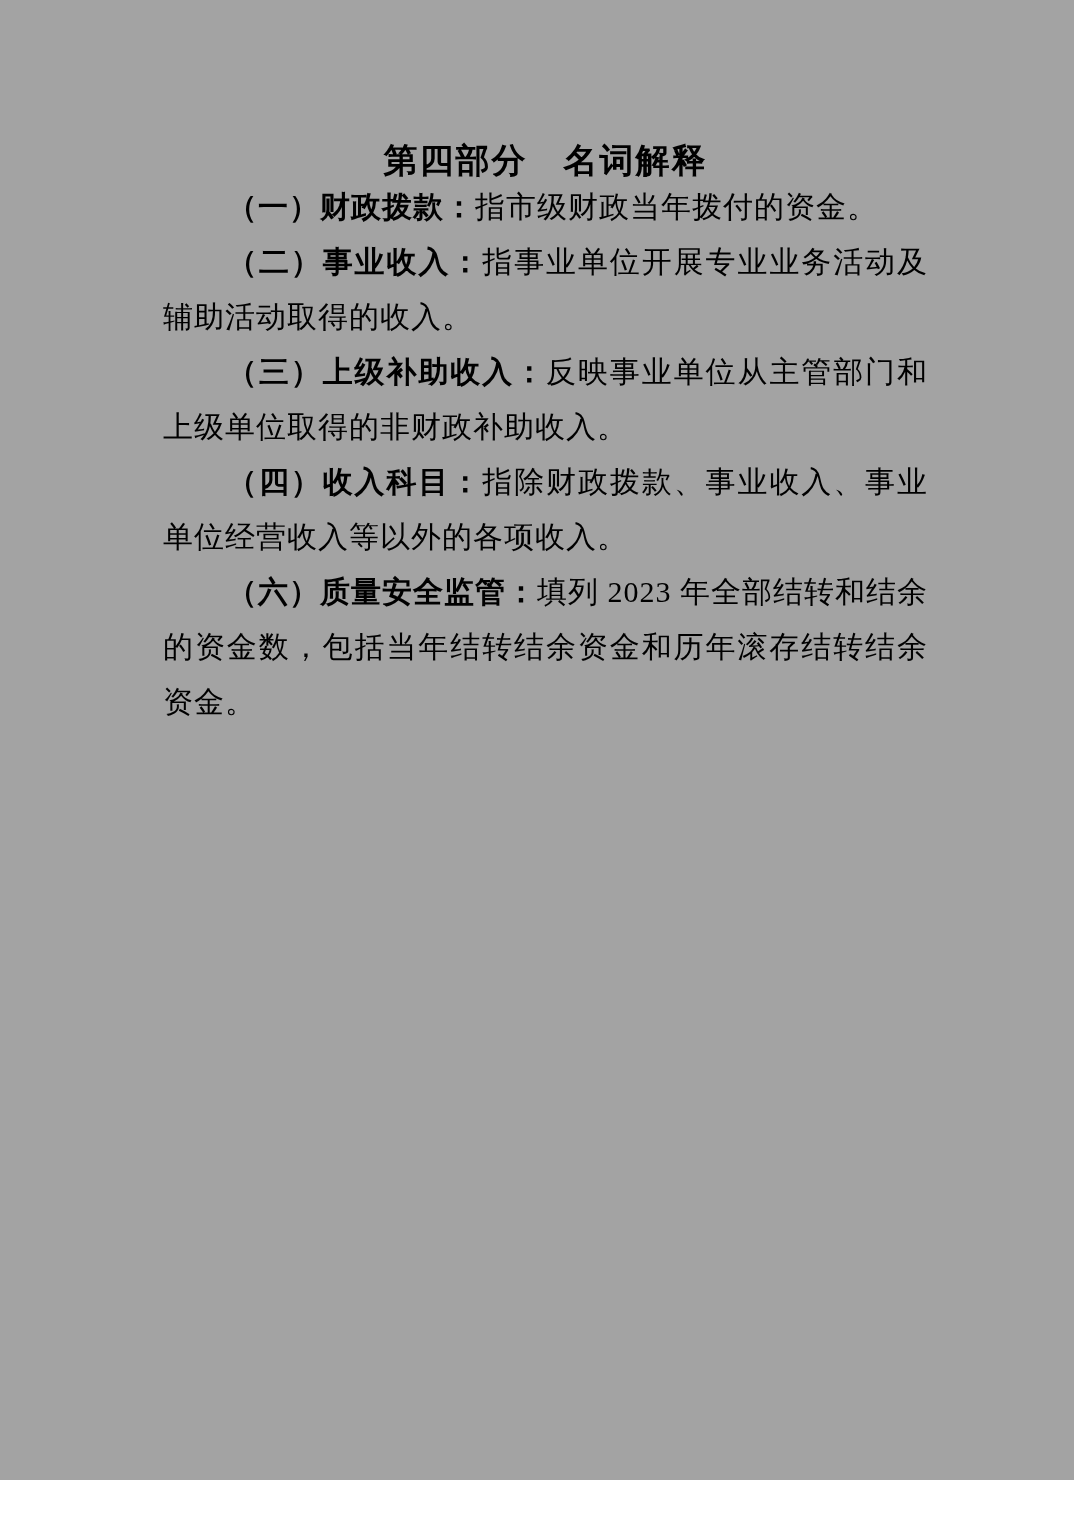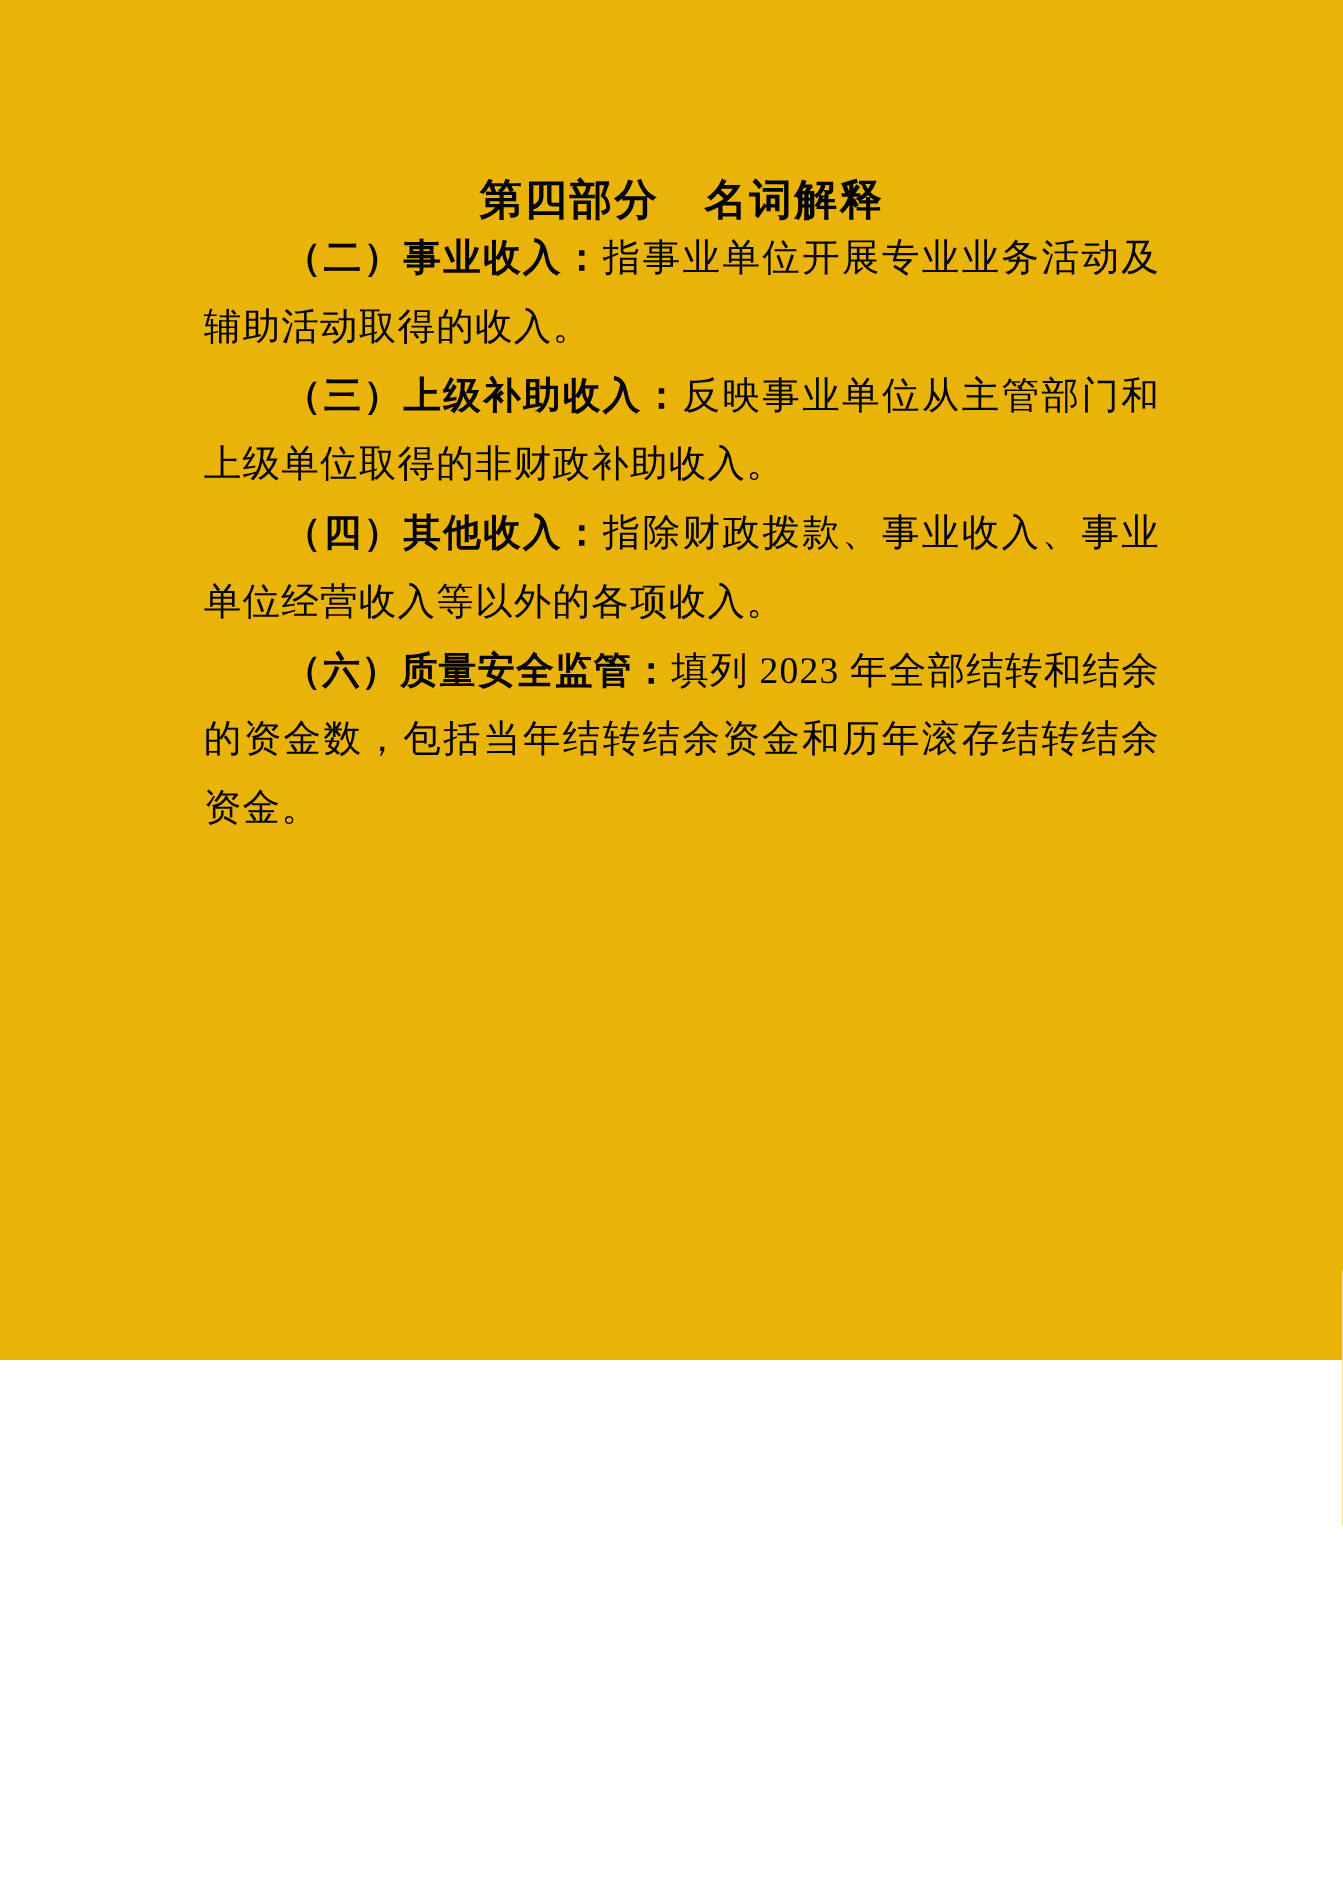--- a/index.html
+++ b/index.html
@@ -3,23 +3,23 @@
 <meta charset="utf-8">
 <style>
   html, body {
     margin: 0;
     padding: 0;
     background: #ffffff;
   }
   .page {
     position: relative;
     width: 1074px;
-    height: 1088px;
+    height: 1480px;
     margin: 0 auto;
-    background: #eab308;
+    background: #a3a3a3;
     color: #000000;
     box-sizing: border-box;
     padding: 141px 146px 0 163px;
     overflow: hidden;
     font-family: "Liberation Serif", "DejaVu Serif", serif;
   }
   .doc-title {
     margin: 0;
     font-family: "Liberation Sans", "DejaVu Sans", sans-serif;
     font-size: 34px;
@@ -59,25 +59,26 @@
 </style>
 </head>
 <body>
 
 <div class="page">
 
   <h1 class="doc-title">第四部分　名词解释</h1>
 
   <section>
 
+    <p class="para"><span class="lead">（一）财政拨款：</span><span class="body">指市级财政当年拨付的资金。</span></p>
 
     <p class="para"><span class="lead">（二）事业收入：</span><span class="body">指事业单位开展专业业务活动及辅助活动取得的收入。</span></p>
 
     <p class="para"><span class="lead">（三）上级补助收入：</span><span class="body">反映事业单位从主管部门和上级单位取得的非财政补助收入。</span></p>
 
-    <p class="para"><span class="lead">（四）其他收入：</span><span class="body">指除财政拨款、事业收入、事业单位经营收入等以外的各项收入。</span></p>
+    <p class="para"><span class="lead">（四）收入科目：</span><span class="body">指除财政拨款、事业收入、事业单位经营收入等以外的各项收入。</span></p>
 
 
     <p class="para"><span class="lead">（六）质量安全监管：</span><span class="body">填列 2023 年全部结转和结余的资金数，包括当年结转结余资金和历年滚存结转结余资金。</span></p>
   </section>
 
 
 </div>
 
 </body></html>

